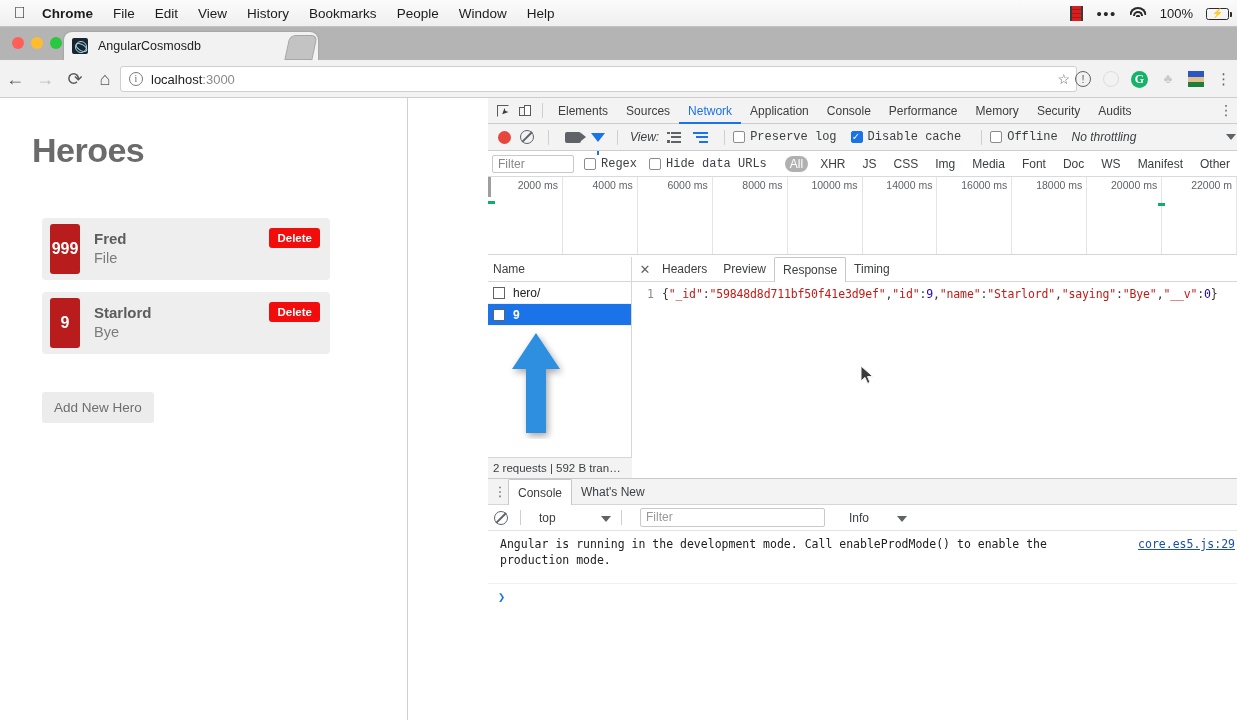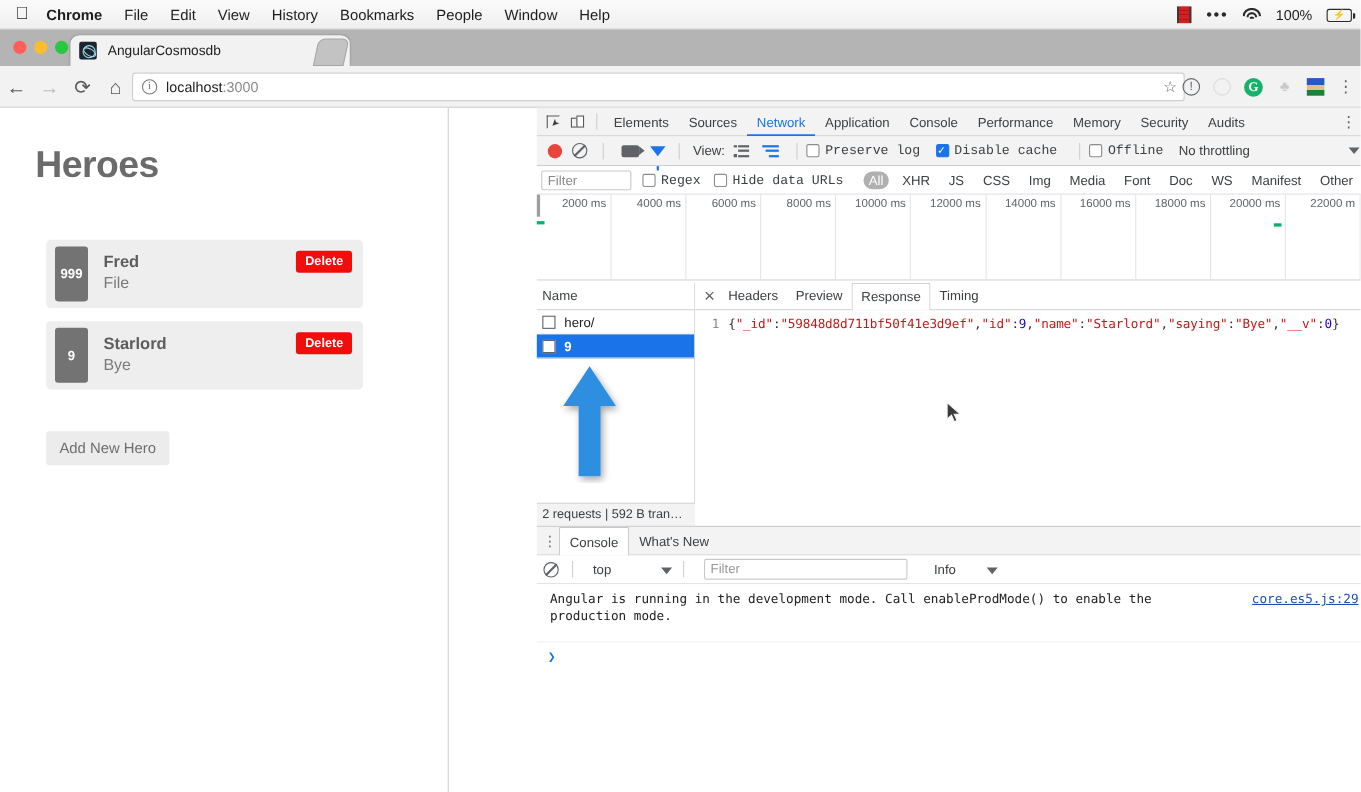--- a/index.html
+++ b/index.html
@@ -105,23 +105,23 @@
   
   .page {
     position: absolute; left: 0; top: 98px; width: 408px; height: 622px;
     background: #fff; border-right: 1px solid #d0d0d0; overflow: hidden;
   }
   .h1 { font-size: 34px; font-weight: bold; color: #6b6b6b; margin: 33px 0 0 32px;
         letter-spacing: -0.5px; }
   .hero-list { margin: 48px 0 0 42px; width: 288px; }
   .hero-card { background: #eeeeee; border-radius: 4px; height: 62px; margin-bottom: 12px;
     display: flex; align-items: stretch; position: relative; }
-  .hero-badge { width: 30px; background: #737373; color: #fff; border-radius: 4px 0 0 4px;
+  .hero-badge { width: 30px; background: #b91c1c; color: #fff; border-radius: 4px 0 0 4px;
     display: flex; align-items: center; justify-content: center;
-    font-size: 12px; font-weight: bold; margin: 6px 0 6px 8px; border-radius: 3px; flex: none; }
+    font-size: 16px; font-weight: bold; margin: 6px 0 6px 8px; border-radius: 3px; flex: none; }
   .hero-text { margin-left: 14px; display: flex; flex-direction: column; justify-content: center; }
   .hero-name { font-size: 15px; font-weight: bold; color: #5d5d5d; line-height: 1.35; }
   .hero-say { font-size: 14.5px; color: #7b7b7b; line-height: 1.35; }
   .del-btn { position: absolute; right: 10px; top: 10px; background: #f20d0d; color: #fff;
     font-size: 11.5px; font-weight: bold; border: none; border-radius: 3px;
     padding: 4px 8px; cursor: pointer; }
   .add-btn { margin: 26px 0 0 42px; background: #ececec; border: none; border-radius: 3px;
     font-size: 13.5px; color: #6e6e6e; padding: 8px 12px; cursor: pointer; }
 
   
@@ -151,21 +151,21 @@
     position: relative; margin-right: 6px; }
   .clr-ic::after { content:""; position:absolute; left:-1px; top:5px; width:14px; height:1.5px;
     background:#5f6368; transform: rotate(-45deg); }
   .cam-ic { width: 16px; height: 11px; background: #5f6368; border-radius: 2px; position: relative; margin: 0 8px; }
   .cam-ic::after { content:""; position:absolute; right:-5px; top:1px;
     border-top: 4.5px solid transparent; border-bottom: 4.5px solid transparent;
     border-left: 5px solid #5f6368; }
   .funnel { width: 0; height: 0; border-left: 7px solid transparent; border-right: 7px solid transparent;
     border-top: 9px solid #1a73e8; position: relative; margin-right: 4px; }
   .funnel::after { content:""; position:absolute; left:-1px; top:9px; width:2px; height:4px; background:#1a73e8; }
-  .lbl { font-size: 12px; color: #3c4043; margin: 0 6px 0 4px; }
+  .lbl { font-size: 12px; color: #3c4043; margin: 0 6px 0 4px; font-style: italic; }
   .view-list { width: 14px; height: 11px; position: relative; margin-right: 10px; }
   .view-list i { position: absolute; left: 4px; width: 10px; height: 2px; background: #5f6368; }
   .view-list i:nth-child(1){top:0;} .view-list i:nth-child(2){top:4.5px;} .view-list i:nth-child(3){top:9px;}
   .view-list::before { content:""; position:absolute; left:0; top:0; width:2.5px; height:2.5px; background:#5f6368;}
   .view-list::after { content:""; position:absolute; left:0; top:8.5px; width:2.5px; height:2.5px; background:#5f6368;}
   .view-wf { width: 15px; height: 11px; position: relative; margin-right: 8px; }
   .view-wf i { position: absolute; height: 2px; background: #1a73e8; }
   .view-wf i:nth-child(1){ left:0; top:0; width:15px;}
   .view-wf i:nth-child(2){ left:3px; top:4.5px; width:12px;}
   .view-wf i:nth-child(3){ left:6px; top:9px; width:9px;}
@@ -434,23 +434,20 @@
         <div class="tl-cell">
             <span>6000 ms</span>
           </div>
         <div class="tl-cell">
             <span>8000 ms</span>
           </div>
         <div class="tl-cell">
             <span>10000 ms</span>
           </div>
         <div class="tl-cell">
-            <span>12000 ms</span>
-          </div>
-        <div class="tl-cell">
             <span>14000 ms</span>
           </div>
         <div class="tl-cell">
             <span>16000 ms</span>
           </div>
         <div class="tl-cell">
             <span>18000 ms</span>
           </div>
         <div class="tl-cell">
             <span>20000 ms</span>

